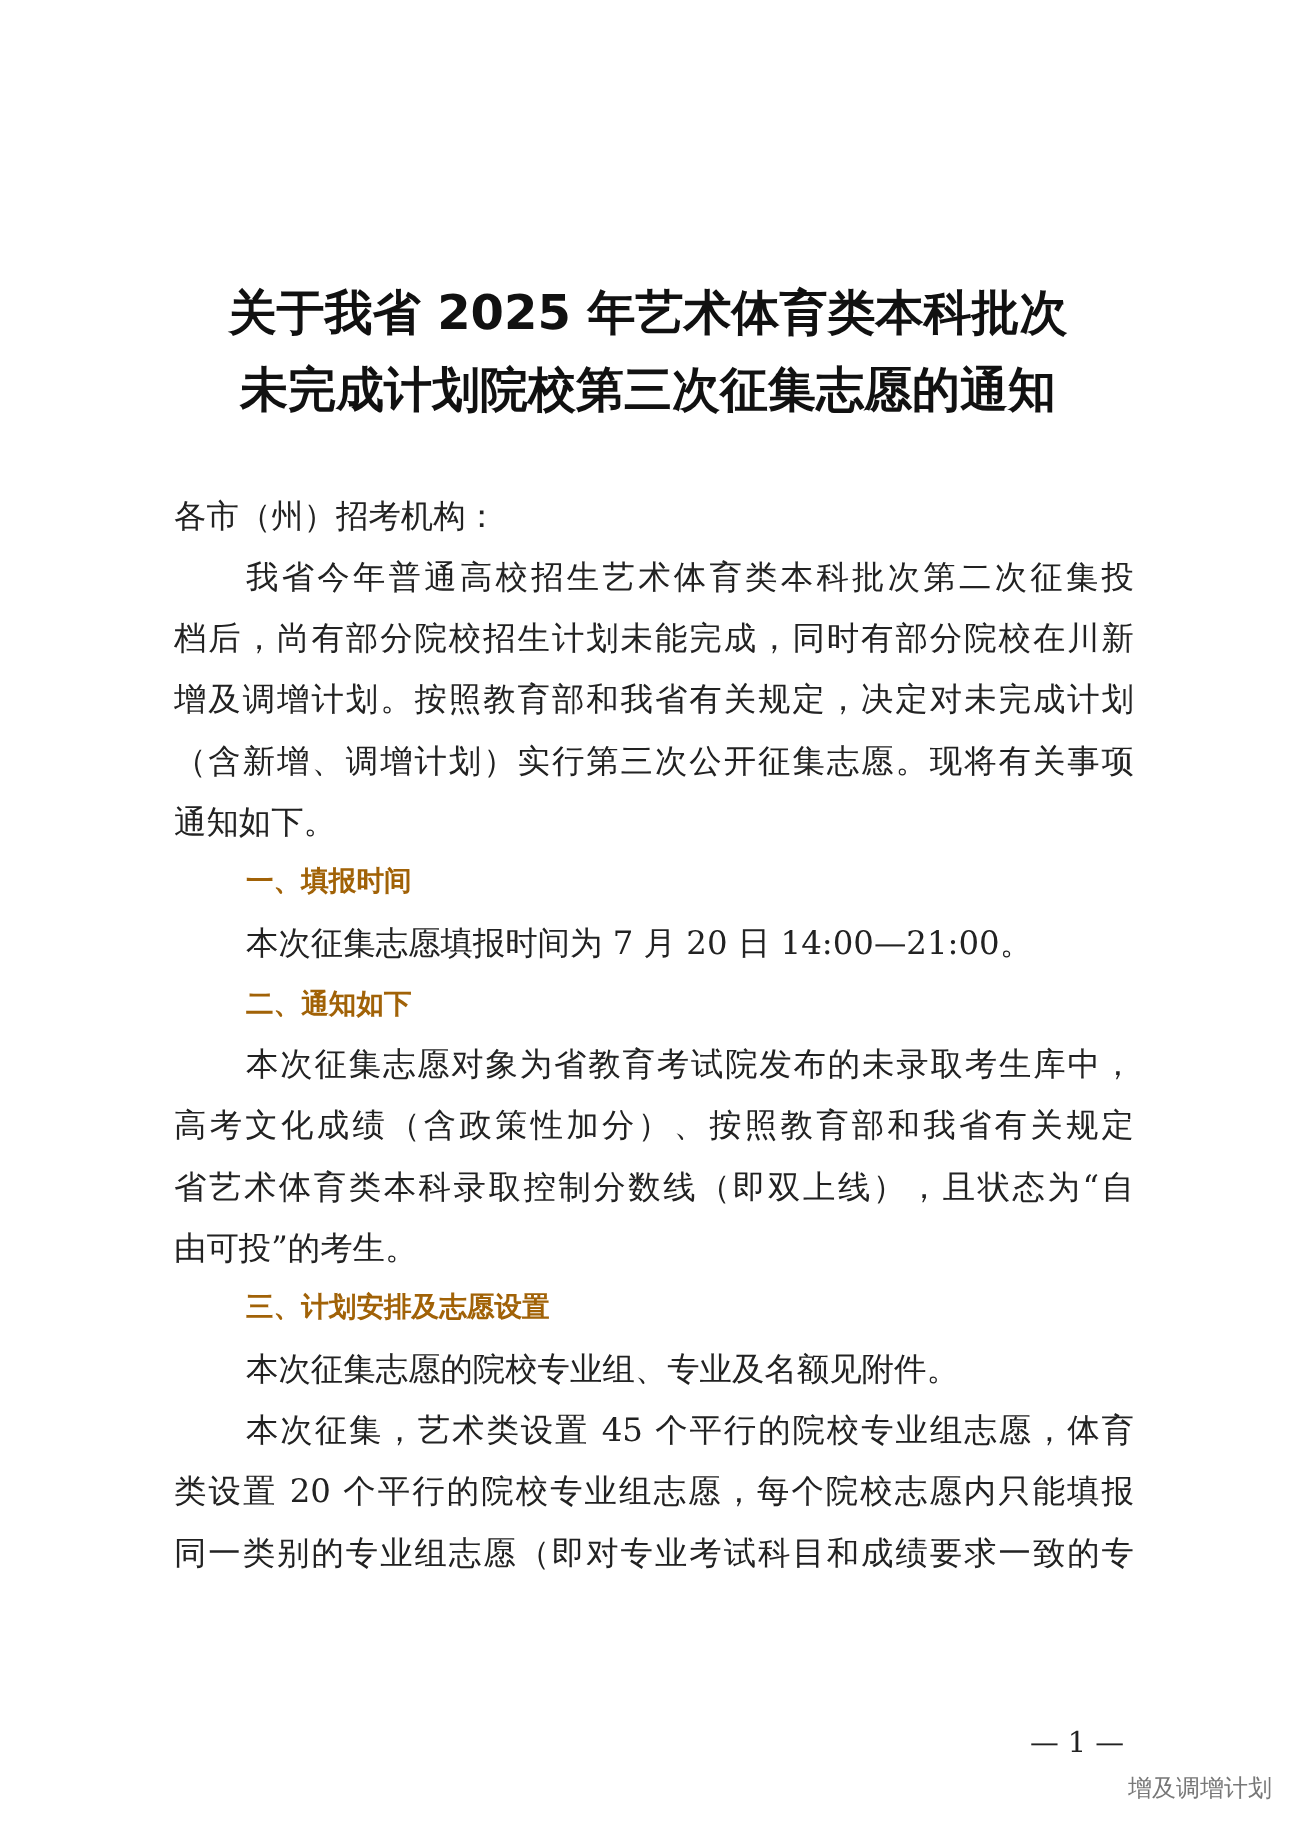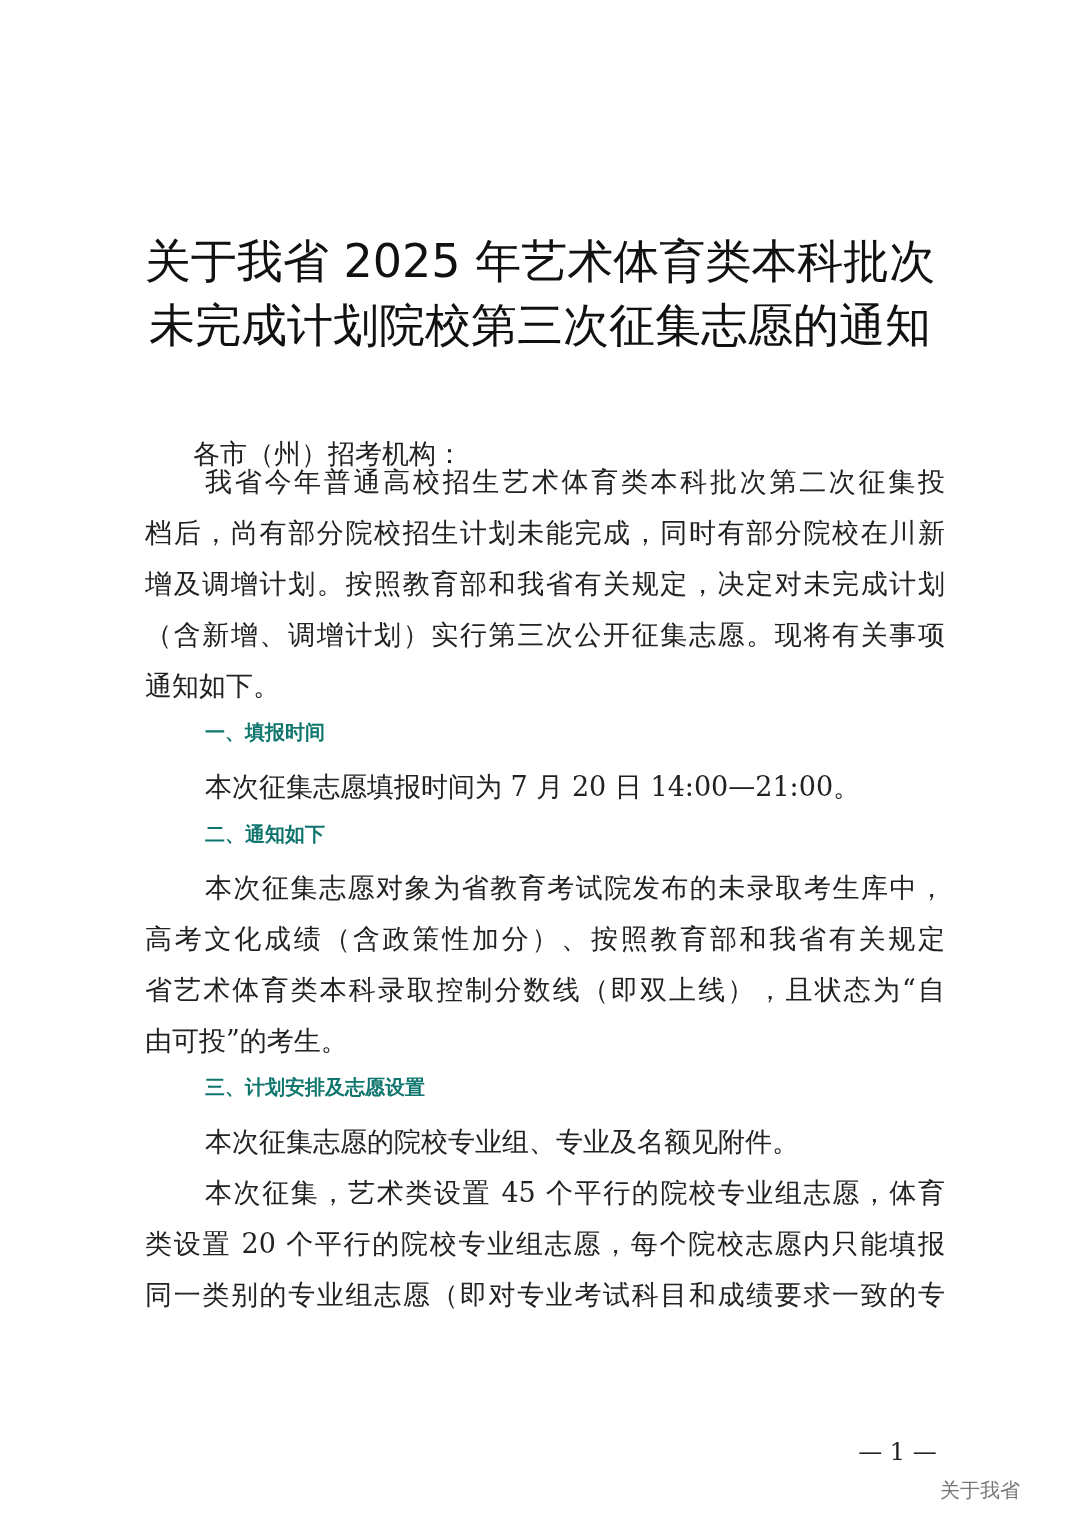--- a/index.html
+++ b/index.html
@@ -1,54 +1,54 @@
 <!DOCTYPE html>
 <html><head>
 <meta charset="utf-8">
 <style>
   html, body { margin: 0; padding: 0; background: #ffffff; }
   body { width: 1080px; height: 1528px; position: relative; overflow: hidden; color: #1a1a1a; }
   .page { position: absolute; left: 0; top: 0; width: 1080px; height: 1528px; background: #fff; }
   .title {
     position: absolute; left: 0; width: 1080px; text-align: center;
     font-family: "DejaVu Sans", "Liberation Sans", sans-serif;
-    font-size: 46px; font-weight: normal; color: #111; letter-spacing: 0px; line-height: 50px;
+    font-size: 40px; font-weight: bold; color: #111; letter-spacing: 0px; line-height: 50px;
   }
   .t1 { top: 236px; }
   .t2 { top: 300px; }
   .line {
     position: absolute; left: 145px; width: 800px; height: 40px;
     font-family: "DejaVu Serif", "Liberation Serif", serif;
     font-size: 27px; line-height: 40px; color: #222;
     text-align: justify; text-align-last: justify; white-space: nowrap; overflow: hidden;
   }
   .line.last { text-align-last: left; }
   .line.indent { left: 205px; width: 740px; }
   .heading {
     position: absolute; left: 205px; height: 40px;
-    font-family: Liberation Mono, monospace;
-    font-size: 20px; font-weight: bold; line-height: 40px; color: #0f766e;
+    font-family: Liberation Sans, sans-serif;
+    font-size: 23px; font-weight: bold; line-height: 40px; color: #a16207;
   }
   .pagenum {
     position: absolute; left: 850px; top: 1438px; width: 95px; text-align: center;
     font-family: "DejaVu Serif", "Liberation Serif", serif; font-size: 24px; color: #222;
   }
   .watermark {
     position: absolute; left: 940px; top: 1477px;
     font-family: "DejaVu Sans", "Liberation Sans", sans-serif; font-size: 20px; color: #777;
   }
 </style>
 </head>
 <body>
 
 <div class="page">
   <div class="title t1">关于我省 2025 年艺术体育类本科批次</div>
   <div class="title t2">未完成计划院校第三次征集志愿的通知</div>
 
-  <div class="line last" style="top:434px;margin-left:48px;">各市（州）招考机构：</div>
+  <div class="line last" style="top:411px;">各市（州）招考机构：</div>
 
   <div class="line" style="top:513px;">档后，尚有部分院校招生计划未能完成，同时有部分院校在川新</div>
   <div class="line indent" style="top:462px;">我省今年普通高校招生艺术体育类本科批次第二次征集投</div>
   <div class="line" style="top:564px;">增及调增计划。按照教育部和我省有关规定，决定对未完成计划</div>
   <div class="line last" style="top:666px;">通知如下。</div>
   <div class="line" style="top:615px;">（含新增、调增计划）实行第三次公开征集志愿。现将有关事项</div>
 
   <div class="heading" style="top:714px;">一、填报时间</div>
   <div class="line indent last" style="top:767px;">本次征集志愿填报时间为 7 月 20 日 14:00—21:00。</div>
 
@@ -58,14 +58,14 @@
   <div class="line" style="top:970px;">省艺术体育类本科录取控制分数线（即双上线），且状态为“自</div>
   <div class="line last" style="top:1021px;">由可投”的考生。</div>
 
   <div class="heading" style="top:1069px;">三、计划安排及志愿设置</div>
   <div class="line indent last" style="top:1122px;">本次征集志愿的院校专业组、专业及名额见附件。</div>
   <div class="line indent" style="top:1173px;">本次征集，艺术类设置 45 个平行的院校专业组志愿，体育</div>
   <div class="line" style="top:1224px;">类设置 20 个平行的院校专业组志愿，每个院校志愿内只能填报</div>
   <div class="line" style="top:1275px;">同一类别的专业组志愿（即对专业考试科目和成绩要求一致的专</div>
 
   <div class="pagenum">— 1 —</div>
-  <div class="watermark">关于我省</div>
+  <div class="watermark">增及调增计划</div>
 </div>
 
 </body></html>

